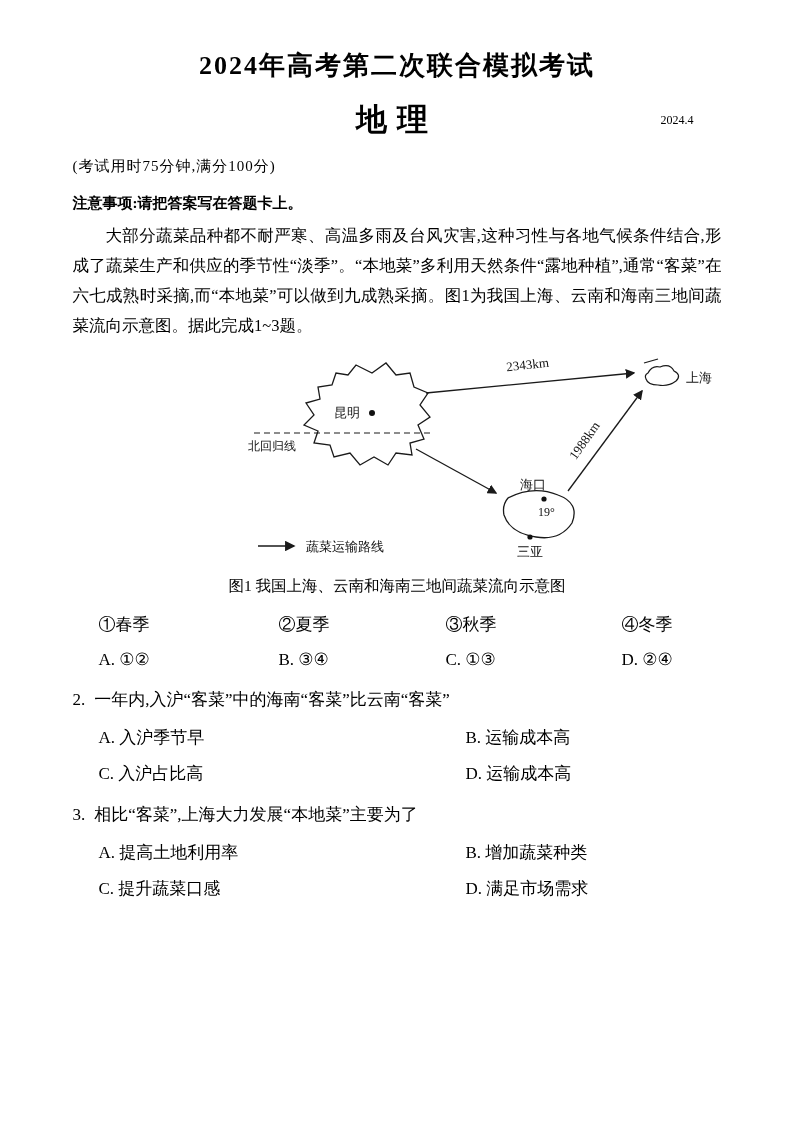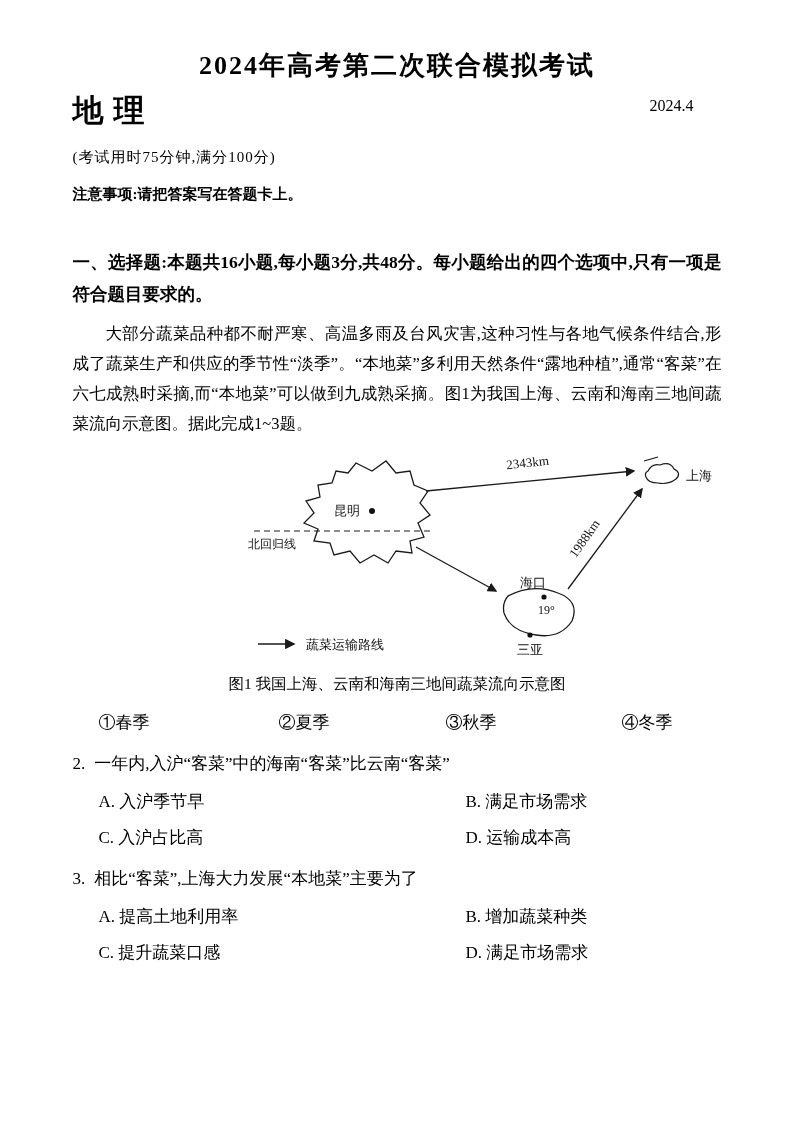--- a/index.html
+++ b/index.html
@@ -3,23 +3,23 @@
 <meta charset="utf-8">
 <style>
   html,body { margin:0; padding:0; background:#fff; }
   .page {
     width:773px; height:1123px; background:#fff; color:#000;
     font-family:"Liberation Serif","DejaVu Serif",serif;
     position:relative; box-sizing:border-box; padding:34px 62px 0 62px;
     margin:0 auto; overflow:hidden;
   }
   .title { text-align:center; font-size:26px; font-weight:700; letter-spacing:2px; margin-top:14px; }
-  .subject-row { position:relative; text-align:left; margin-top:7px; height:42px; }
+  .subject-row { position:relative; text-align:center; margin-top:16px; height:42px; }
   .subject { font-size:31px; font-weight:700; letter-spacing:10px; }
-  .date { position:absolute; right:28px; top:7px; font-size:16px; font-weight:400; letter-spacing:0; }
+  .date { position:absolute; right:28px; top:14px; font-size:12px; font-weight:400; letter-spacing:0; }
   .exam-info { text-align:left; font-size:15px; margin-top:16px; letter-spacing:1px; }
   .notice { font-size:15px; font-weight:700; margin-top:18px; }
   .section-heading { font-size:17.5px; font-weight:700; margin-top:42px; line-height:1.85; text-align:justify; }
   .passage { font-size:16.5px; line-height:1.82; text-align:justify; text-indent:2em; margin-top:8px; }
   .figure { margin-top:12px; margin-left:165px; width:480px; }
   .figure svg { display:block; }
   .figure-caption { text-align:center; font-size:15.5px; margin-top:8px; }
   .question { margin-top:16px; font-size:17px; }
   .q-stem { line-height:1.6; }
   .q-num { margin-right:9px; }
@@ -41,21 +41,20 @@
     <span class="subject">地理</span>
     <span class="date">2024.4</span>
   </div>
 
   <div class="exam-info">(考试用时75分钟,满分100分)</div>
 
   <div class="notice">
     <span>注意事项:</span><span>请把答案写在答题卡上。</span>
   </div>
 
-  <div class="section-heading">一、选择题:本题共16小题,每小题3分,共48分。每小题给出的四个选项中,只有一项是符合题目要求的。</div>
 
   <div class="passage">大部分蔬菜品种都不耐严寒、高温多雨及台风灾害,这种习性与各地气候条件结合,形成了蔬菜生产和供应的季节性“淡季”。“本地菜”多利用天然条件“露地种植”,通常“客菜”在六七成熟时采摘,而“本地菜”可以做到九成熟采摘。图1为我国上海、云南和海南三地间蔬菜流向示意图。据此完成1~3题。</div>
 
   <div class="figure">
     <svg width="480" height="215" viewBox="0 0 480 215">
       <defs>
         <marker id="arrow" viewBox="0 0 10 10" refX="8.5" refY="5" markerWidth="7.5" markerHeight="7.5" orient="auto-start-reverse">
           <path d="M0,0 L10,5 L0,10 z" fill="#1a1a1a"></path>
         </marker>
       </defs>
@@ -93,29 +92,35 @@
 
   <div class="figure-caption">图1 我国上海、云南和海南三地间蔬菜流向示意图</div>
 
   <div class="question">
     <div class="q-row4">
       <span>①春季</span>
       <span>②夏季</span>
       <span>③秋季</span>
       <span>④冬季</span>
     </div>
+    <div class="q-row4">
+      <span>A. ①②</span>
+      <span>B. ③④</span>
+      <span>C. ①③</span>
+      <span>D. ②④</span>
+    </div>
   </div>
 
   <div class="question">
     <div class="q-stem">
       <span class="q-num">2.</span><span>一年内,入沪“客菜”中的海南“客菜”比云南“客菜”</span>
     </div>
     <div class="q-row2">
       <span>A. 入沪季节早</span>
-      <span>B. 满足市场需求</span>
+      <span>B. 运输成本高</span>
     </div>
     <div class="q-row2">
       <span>C. 入沪占比高</span>
       <span>D. 运输成本高</span>
     </div>
   </div>
 
   <div class="question">
     <div class="q-stem">
       <span class="q-num">3.</span><span>相比“客菜”,上海大力发展“本地菜”主要为了</span>

